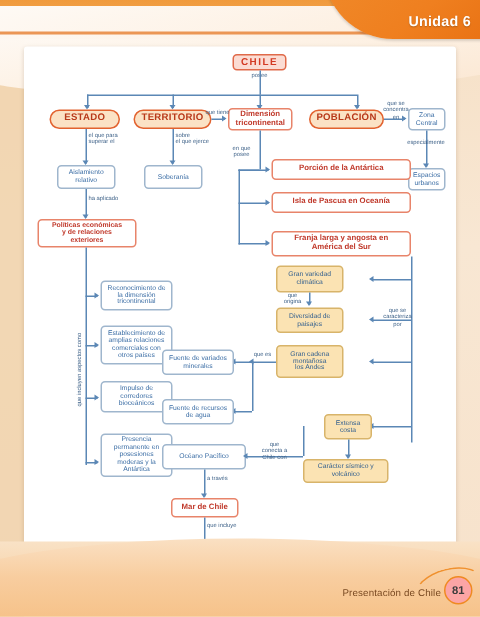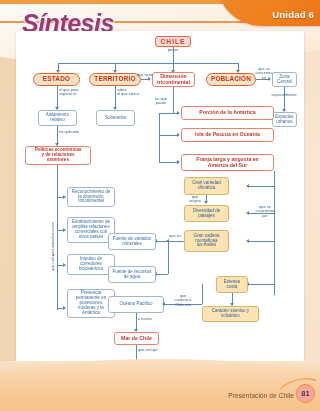--- a/index.html
+++ b/index.html
@@ -126,21 +126,20 @@
   <div class="bg-cream"></div>
   <div class="bg-left-band"></div>
   <div class="bg-top-orange"></div>
   <div class="bg-top-swoosh"></div>
   <div class="bg-top-line"></div>
 
   <div class="unit-badge">
     <span>Unidad 6</span>
   </div>
 
-  <div class="title">Síntesis</div>
 
   <div class="canvas">
 
     <div class="node n-chile" style="left:139px;top:5px;width:36px;height:11px;">CHILE</div>
     <div class="lbl" style="left:141px;top:17px;width:32px;">posee</div>
     <div class="ln lv" style="left:157px;top:16px;height:16px;"></div>
 
     <div class="ln lh" style="left:42px;top:32px;width:180px;"></div>
     <div class="ln lv" style="left:42px;top:32px;height:9px;"></div>
     <div class="ln lv" style="left:99px;top:32px;height:9px;"></div>

